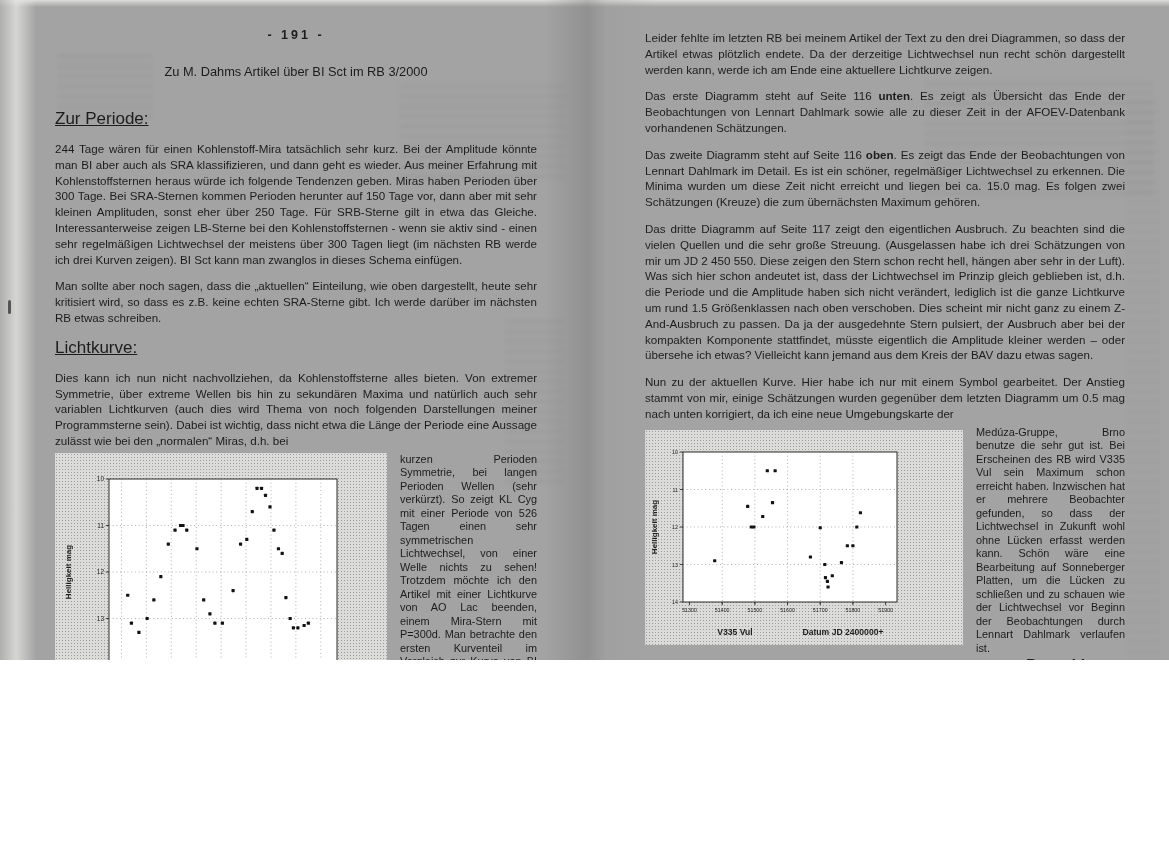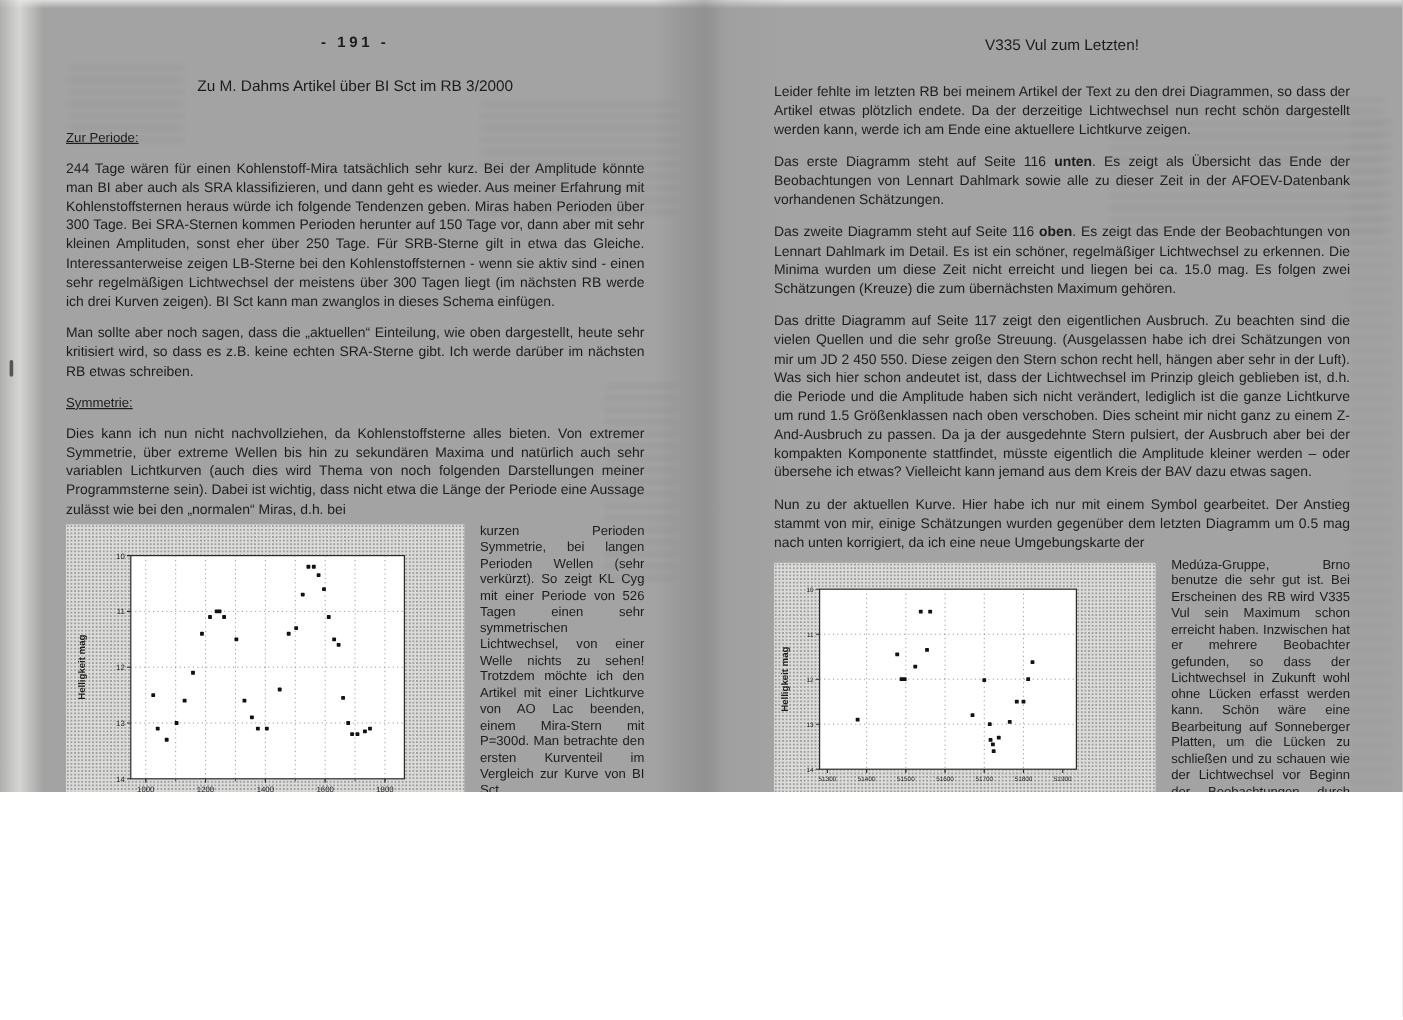--- a/index.html
+++ b/index.html
@@ -8,21 +8,21 @@
     background:#a3a3a3; overflow:hidden;
     color:#1c1c1c;
     font-family:"Liberation Sans", sans-serif;
   }
   .page { position:absolute; }
   #left-page  { left:55px;  top:28px; width:482px; }
   #right-page { left:645px; top:30px; width:480px; }
 
   .pn    { text-align:center; font-weight:bold; font-size:12.5px; letter-spacing:3px; margin:0 0 22px 0; }
   .title { text-align:center; font-weight:normal; font-size:12.8px; margin:0 0 30px 0; }
-  .head  { font-size:11px; text-decoration:underline; margin:0 0 12px 0; }
+  .head  { font-size:17px; text-decoration:underline; margin:0 0 12px 0; }
   .para  { font-size:11.6px; line-height:15.8px; text-align:justify; margin:0 0 11px 0; }
   .mb12  { margin-bottom:12px; }
   .mb4   { margin-bottom:4px; }
   .wrap-row { display:flex; align-items:flex-start; }
   .wrap-col { flex:1; margin-left:13px; font-size:10.9px; line-height:13.5px; text-align:justify; }
   .sig { text-align:right; margin-top:8px; font-size:17px; }
 
   .chart-halftone {
     flex:none;
     background-color:#dbdbd9;
@@ -68,21 +68,21 @@
 <div id="scan">
 
   <div id="left-page" class="page">
     <div class="pn">- 191 -</div>
     <div class="title">Zu M. Dahms Artikel über BI Sct im RB 3/2000</div>
 
     <div class="head">Zur Periode:</div>
     <p class="para">244 Tage wären für einen Kohlenstoff-Mira tatsächlich sehr kurz. Bei der Amplitude könnte man BI aber auch als SRA klassifizieren, und dann geht es wieder. Aus meiner Erfahrung mit Kohlenstoffsternen heraus würde ich folgende Tendenzen geben. Miras haben Perioden über 300 Tage. Bei SRA-Sternen kommen Perioden herunter auf 150 Tage vor, dann aber mit sehr kleinen Amplituden, sonst eher über 250 Tage. Für SRB-Sterne gilt in etwa das Gleiche. Interessanterweise zeigen LB-Sterne bei den Kohlenstoffsternen - wenn sie aktiv sind -  einen sehr regelmäßigen Lichtwechsel der meistens über 300 Tagen liegt (im nächsten RB werde ich drei Kurven zeigen). BI Sct kann man zwanglos in dieses Schema einfügen.</p>
     <p class="para mb12">Man sollte aber noch sagen, dass die „aktuellen“ Einteilung, wie oben dargestellt, heute sehr kritisiert wird, so dass es z.B. keine echten SRA-Sterne gibt. Ich werde darüber im nächsten RB etwas schreiben.</p>
 
-    <div class="head">Symmetrie:</div>
+    <div class="head">Lichtkurve:</div>
     <p class="para mb4">Dies kann ich nun nicht nachvollziehen, da Kohlenstoffsterne alles bieten. Von extremer Symmetrie, über extreme Wellen bis hin zu sekundären Maxima und natürlich auch sehr variablen Lichtkurven (auch dies wird Thema von noch folgenden Darstellungen meiner Programmsterne sein). Dabei ist wichtig, dass nicht etwa die Länge der Periode  eine Aussage zulässt wie bei den „normalen“ Miras, d.h. bei</p>
 
     <div class="wrap-row">
       <div id="chart-0" class="chart-halftone">
           <svg width="332" height="253">
             <rect x="54" y="26" width="228" height="186" fill="#ffffff" stroke="#2b2b2b" stroke-width="1"></rect>
             <line x1="66.45901639344262" y1="26" x2="66.45901639344262" y2="212" stroke="#6e6e6e" stroke-width="0.6" stroke-dasharray="0.9 2.8"></line>
             <line x1="91.37704918032787" y1="26" x2="91.37704918032787" y2="212" stroke="#6e6e6e" stroke-width="0.6" stroke-dasharray="0.9 2.8"></line>
             <line x1="116.29508196721312" y1="26" x2="116.29508196721312" y2="212" stroke="#6e6e6e" stroke-width="0.6" stroke-dasharray="0.9 2.8"></line>
             <line x1="141.21311475409834" y1="26" x2="141.21311475409834" y2="212" stroke="#6e6e6e" stroke-width="0.6" stroke-dasharray="0.9 2.8"></line>
@@ -162,21 +162,20 @@
           </svg>
         </div>
       <div class="wrap-col">
         <p class="para" style="font-size:inherit;line-height:inherit;margin:0;">kurzen Perioden Symmetrie, bei langen Perioden Wellen (sehr verkürzt). So zeigt KL Cyg mit einer Periode von 526 Tagen einen sehr symmetrischen Lichtwechsel, von einer Welle nichts zu sehen! Trotzdem möchte ich den Artikel mit einer Lichtkurve von AO Lac beenden, einem Mira-Stern mit P=300d. Man betrachte den ersten Kurventeil im Vergleich zur Kurve von BI Sct.</p>
         <div class="sig">Peter Maurer</div>
       </div>
     </div>
   </div>
 
   <div id="right-page" class="page">
-    <div class="title" style="margin-bottom:24px;">V335 Vul zum Letzten!</div>
 
     <p class="para">Leider fehlte im letzten RB bei meinem Artikel der Text zu den drei Diagrammen, so dass der Artikel etwas plötzlich endete. Da der derzeitige Lichtwechsel nun recht schön dargestellt werden kann, werde ich am Ende eine aktuellere Lichtkurve zeigen.</p>
 
     <p class="para"><span>Das erste Diagramm steht auf Seite 116 </span><b>unten</b><span>. Es zeigt als Übersicht das Ende der Beobachtungen von Lennart Dahlmark sowie alle zu dieser Zeit in der AFOEV-Datenbank vorhandenen Schätzungen.</span></p>
 
     <p class="para"><span>Das zweite Diagramm steht auf Seite 116 </span><b>oben</b><span>. Es zeigt das Ende der Beobachtungen von Lennart Dahlmark im Detail. Es ist ein schöner, regelmäßiger Lichtwechsel zu erkennen. Die Minima wurden um diese Zeit nicht erreicht und liegen bei ca. 15.0 mag.  Es folgen zwei Schätzungen (Kreuze) die zum übernächsten Maximum gehören.</span></p>
 
     <p class="para">Das dritte Diagramm auf Seite 117  zeigt den eigentlichen Ausbruch. Zu beachten sind die vielen Quellen und die sehr große Streuung. (Ausgelassen habe ich drei Schätzungen von mir um JD 2 450 550. Diese zeigen den Stern schon recht hell, hängen aber sehr in der Luft).  Was sich hier schon andeutet ist, dass der Lichtwechsel im Prinzip gleich geblieben ist, d.h. die Periode und die Amplitude haben sich nicht verändert, lediglich ist die ganze Lichtkurve um rund 1.5 Größenklassen nach oben verschoben. Dies scheint mir nicht ganz zu einem Z-And-Ausbruch zu passen. Da ja der ausgedehnte Stern pulsiert, der Ausbruch aber bei der kompakten Komponente stattfindet, müsste eigentlich die Amplitude kleiner werden – oder übersehe ich etwas? Vielleicht kann jemand aus dem Kreis der BAV dazu etwas sagen.</p>
     <p class="para mb4">Nun zu der aktuellen Kurve. Hier habe ich nur mit einem Symbol gearbeitet. Der Anstieg stammt von mir, einige Schätzungen wurden gegenüber dem letzten Diagramm um 0.5 mag nach unten korrigiert, da ich eine neue Umgebungskarte der</p>
 

